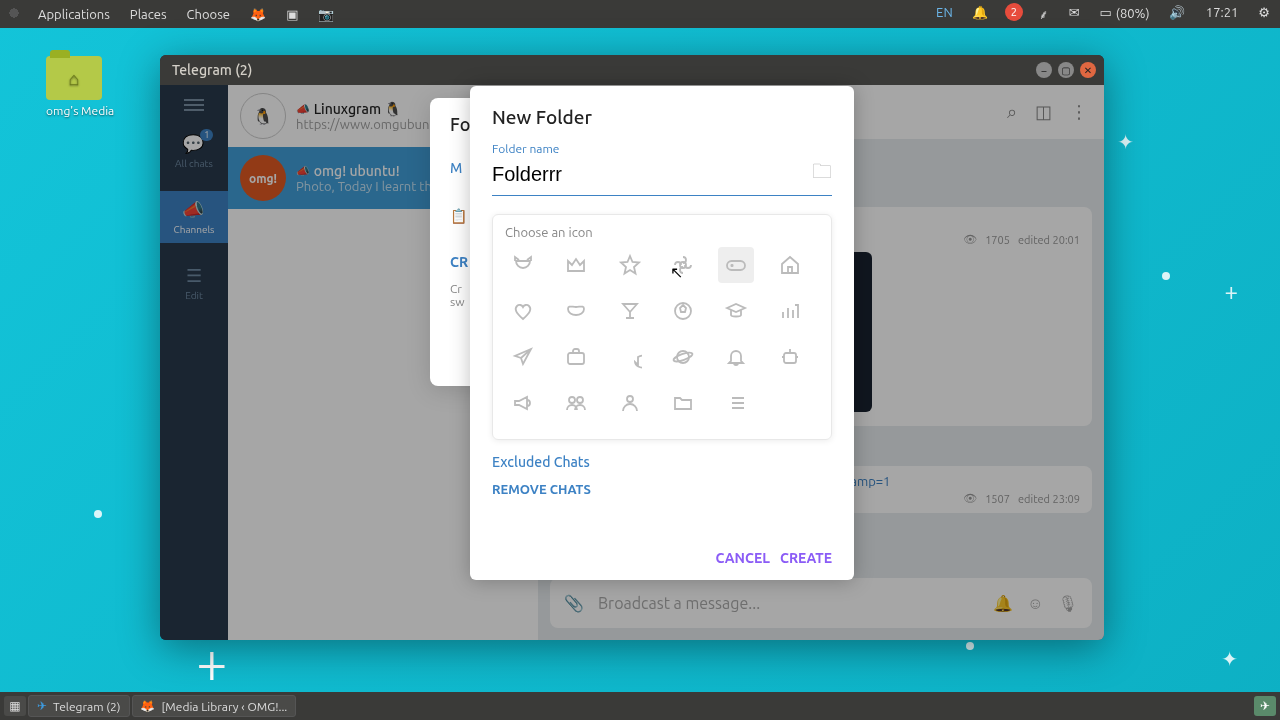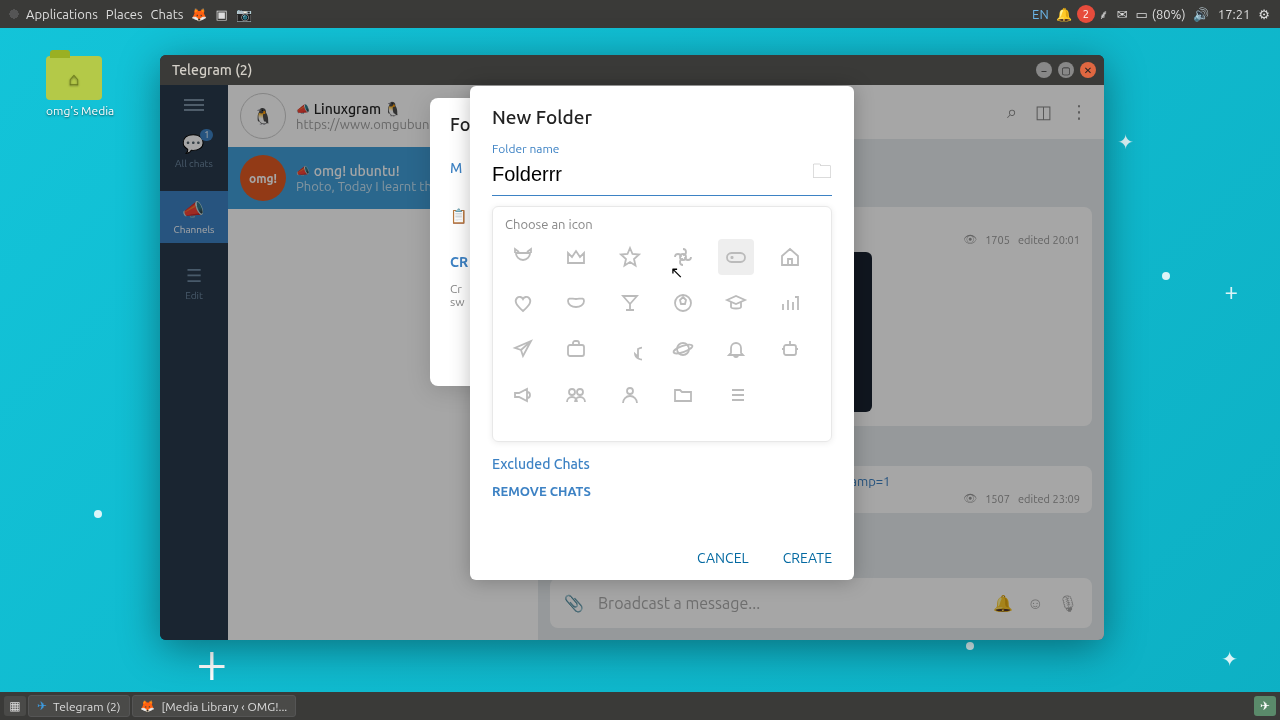--- a/index.html
+++ b/index.html
@@ -1,18 +1,18 @@
 <!DOCTYPE html>
 <html><head>
 <meta charset="utf-8">
 <style>
 * { margin: 0; padding: 0; box-sizing: border-box; }
 body { font-family: Ubuntu, "Segoe UI", sans-serif; width: 1280px; height: 720px; overflow: hidden; background: linear-gradient(135deg, #13c4d9, #0db0c4); position: relative; }
 .topbar { height: 28px; background: #3a3a38; color: #ddd; display: flex; align-items: center; padding: 0 6px; font-size: 13px; justify-content: space-between; }
-.topbar .left, .topbar .right { display: flex; align-items: center; }
+.topbar .left, .topbar .right { display: flex; align-items: flex-start; gap: 12px; }
 .topbar .item { padding: 2px 4px; display: flex; align-items: center; gap: 4px; }
 .ubuntu-logo { width: 16px; height: 16px; background: radial-gradient(circle,#555 40%,transparent 41%); border-radius: 50%; }
 .badge-red { background: #e74c3c; border-radius: 50%; width: 18px; height: 18px; display: flex; align-items: center; justify-content: center; font-size: 11px; color: #fff; }
 .desktop-icon { position: absolute; top: 56px; left: 46px; text-align: center; color: #fff; font-size: 12px; text-shadow: 0 1px 2px rgba(0,0,0,0.6); }
 .desktop-icon .folder { width: 56px; height: 44px; background: #b4c948; border-radius: 4px; position: relative; margin-bottom: 4px; }
 .desktop-icon .folder::before { content: ""; position: absolute; top: -6px; left: 4px; width: 20px; height: 8px; background: #9ab023; border-radius: 3px 3px 0 0; }
 .desktop-icon .folder::after { content: "⌂"; position: absolute; top: 12px; left: 0; right: 0; font-size: 18px; color: #6a7a1a; }
 
 
 .tg-window { position: absolute; top: 55px; left: 160px; width: 944px; height: 585px; background: #212d3b; border-radius: 6px; overflow: hidden; box-shadow: 0 8px 40px rgba(0,0,0,0.4); }
@@ -61,30 +61,30 @@
 
 .folderpanel { position: absolute; top: 98px; left: 430px; width: 396px; height: 288px; background: #fff; border-radius: 8px; z-index: 6; box-shadow: 0 4px 24px rgba(0,0,0,0.15); padding: 16px 20px; color: #888; font-size: 14px; }
 .folderpanel .closex { position: absolute; right: 10px; top: 8px; font-size: 20px; color: #999; }
 
 
 .modal { position: absolute; top: 86px; left: 470px; width: 384px; height: 494px; background: #fff; border-radius: 6px; z-index: 10; box-shadow: 0 1px 20px rgba(0,0,0,0.25); padding: 20px 22px 14px; display: flex; flex-direction: column; }
 .modal h2 { font-size: 19px; font-weight: 500; color: #222; margin-bottom: 14px; }
 .fieldlabel { font-size: 12px; color: #3d82c4; margin-bottom: 2px; }
 .fieldrow { display: flex; align-items: center; justify-content: space-between; border-bottom: 1px solid #3d82c4; padding-bottom: 4px; margin-bottom: 10px; }
 .fieldrow input { border: none; outline: none; font-size: 20px; flex: 1; background: transparent; }
-.iconbox { border: 1px solid #e8e8e8; border-radius: 6px; padding: 10px 12px 28px; box-shadow: 0 1px 6px rgba(0,0,0,0.08); }
+.iconbox { border: 1px solid #e8e8e8; border-radius: 6px; padding: 10px 12px 18px; box-shadow: 0 1px 6px rgba(0,0,0,0.08); margin-top: 8px; }
 .iconbox .hint { font-size: 13px; color: #888; margin-bottom: 8px; }
 .icongrid { display: grid; grid-template-columns: repeat(6, 1fr); gap: 10px 6px; }
 .icongrid .ic { width: 36px; height: 36px; display: flex; align-items: center; justify-content: center; border-radius: 4px; color: #bbb; }
 .icongrid .ic.hover { background: #eee; }
 .icongrid svg { width: 24px; height: 24px; fill: none; stroke: #bbb; stroke-width: 1.8; }
 .section-title { font-size: 14px; color: #3d82c4; font-weight: 500; margin-top: 14px; }
 .action-title { font-size: 13px; color: #3d82c4; font-weight: 600; margin-top: 12px; }
 .help { font-size: 12px; color: #999; margin-top: 10px; line-height: 1.4; }
-.modal .actions { margin-top: auto; display: flex; justify-content: flex-end; gap: 34px; font-size: 14px; font-weight: 400; color: #0369a1; }
+.modal .actions { margin-top: auto; display: flex; justify-content: flex-end; gap: 10px; font-size: 14px; font-weight: 700; color: #8b5cf6; }
 
 
 .cursor { position: absolute; top: 263px; left: 670px; z-index: 50; font-size: 16px; color: #000; pointer-events: none; }
 
 
 .sparkle { position: absolute; color: #fff; font-size: 20px; opacity: 0.85; }
 .dot { position: absolute; width: 8px; height: 8px; border-radius: 50%; background: #fff; opacity: 0.85; }
 .plus-big { position: absolute; bottom: 26px; left: 196px; color: #fff; font-size: 56px; font-weight: 300; }
 
 
@@ -101,21 +101,21 @@
 .plus-c { top: 278px; right: 42px; font-size: 24px; }
 </style>
 </head>
 <body>
 
 <div class="topbar">
   <div class="left">
     <span class="ubuntu-logo"></span>
     <span class="item">Applications</span>
     <span class="item">Places</span>
-    <span class="item">Chats</span>
+    <span class="item">Choose</span>
     <span class="item">🦊</span>
     <span class="item">▣</span>
     <span class="item">📷</span>
   </div>
   <div class="right">
     <span class="item" style="color:#6bb5e8">EN</span>
     <span class="item">🔔</span>
     <span class="badge-red">2</span>
     <span class="item">⸙</span>
     <span class="item">✉</span>

